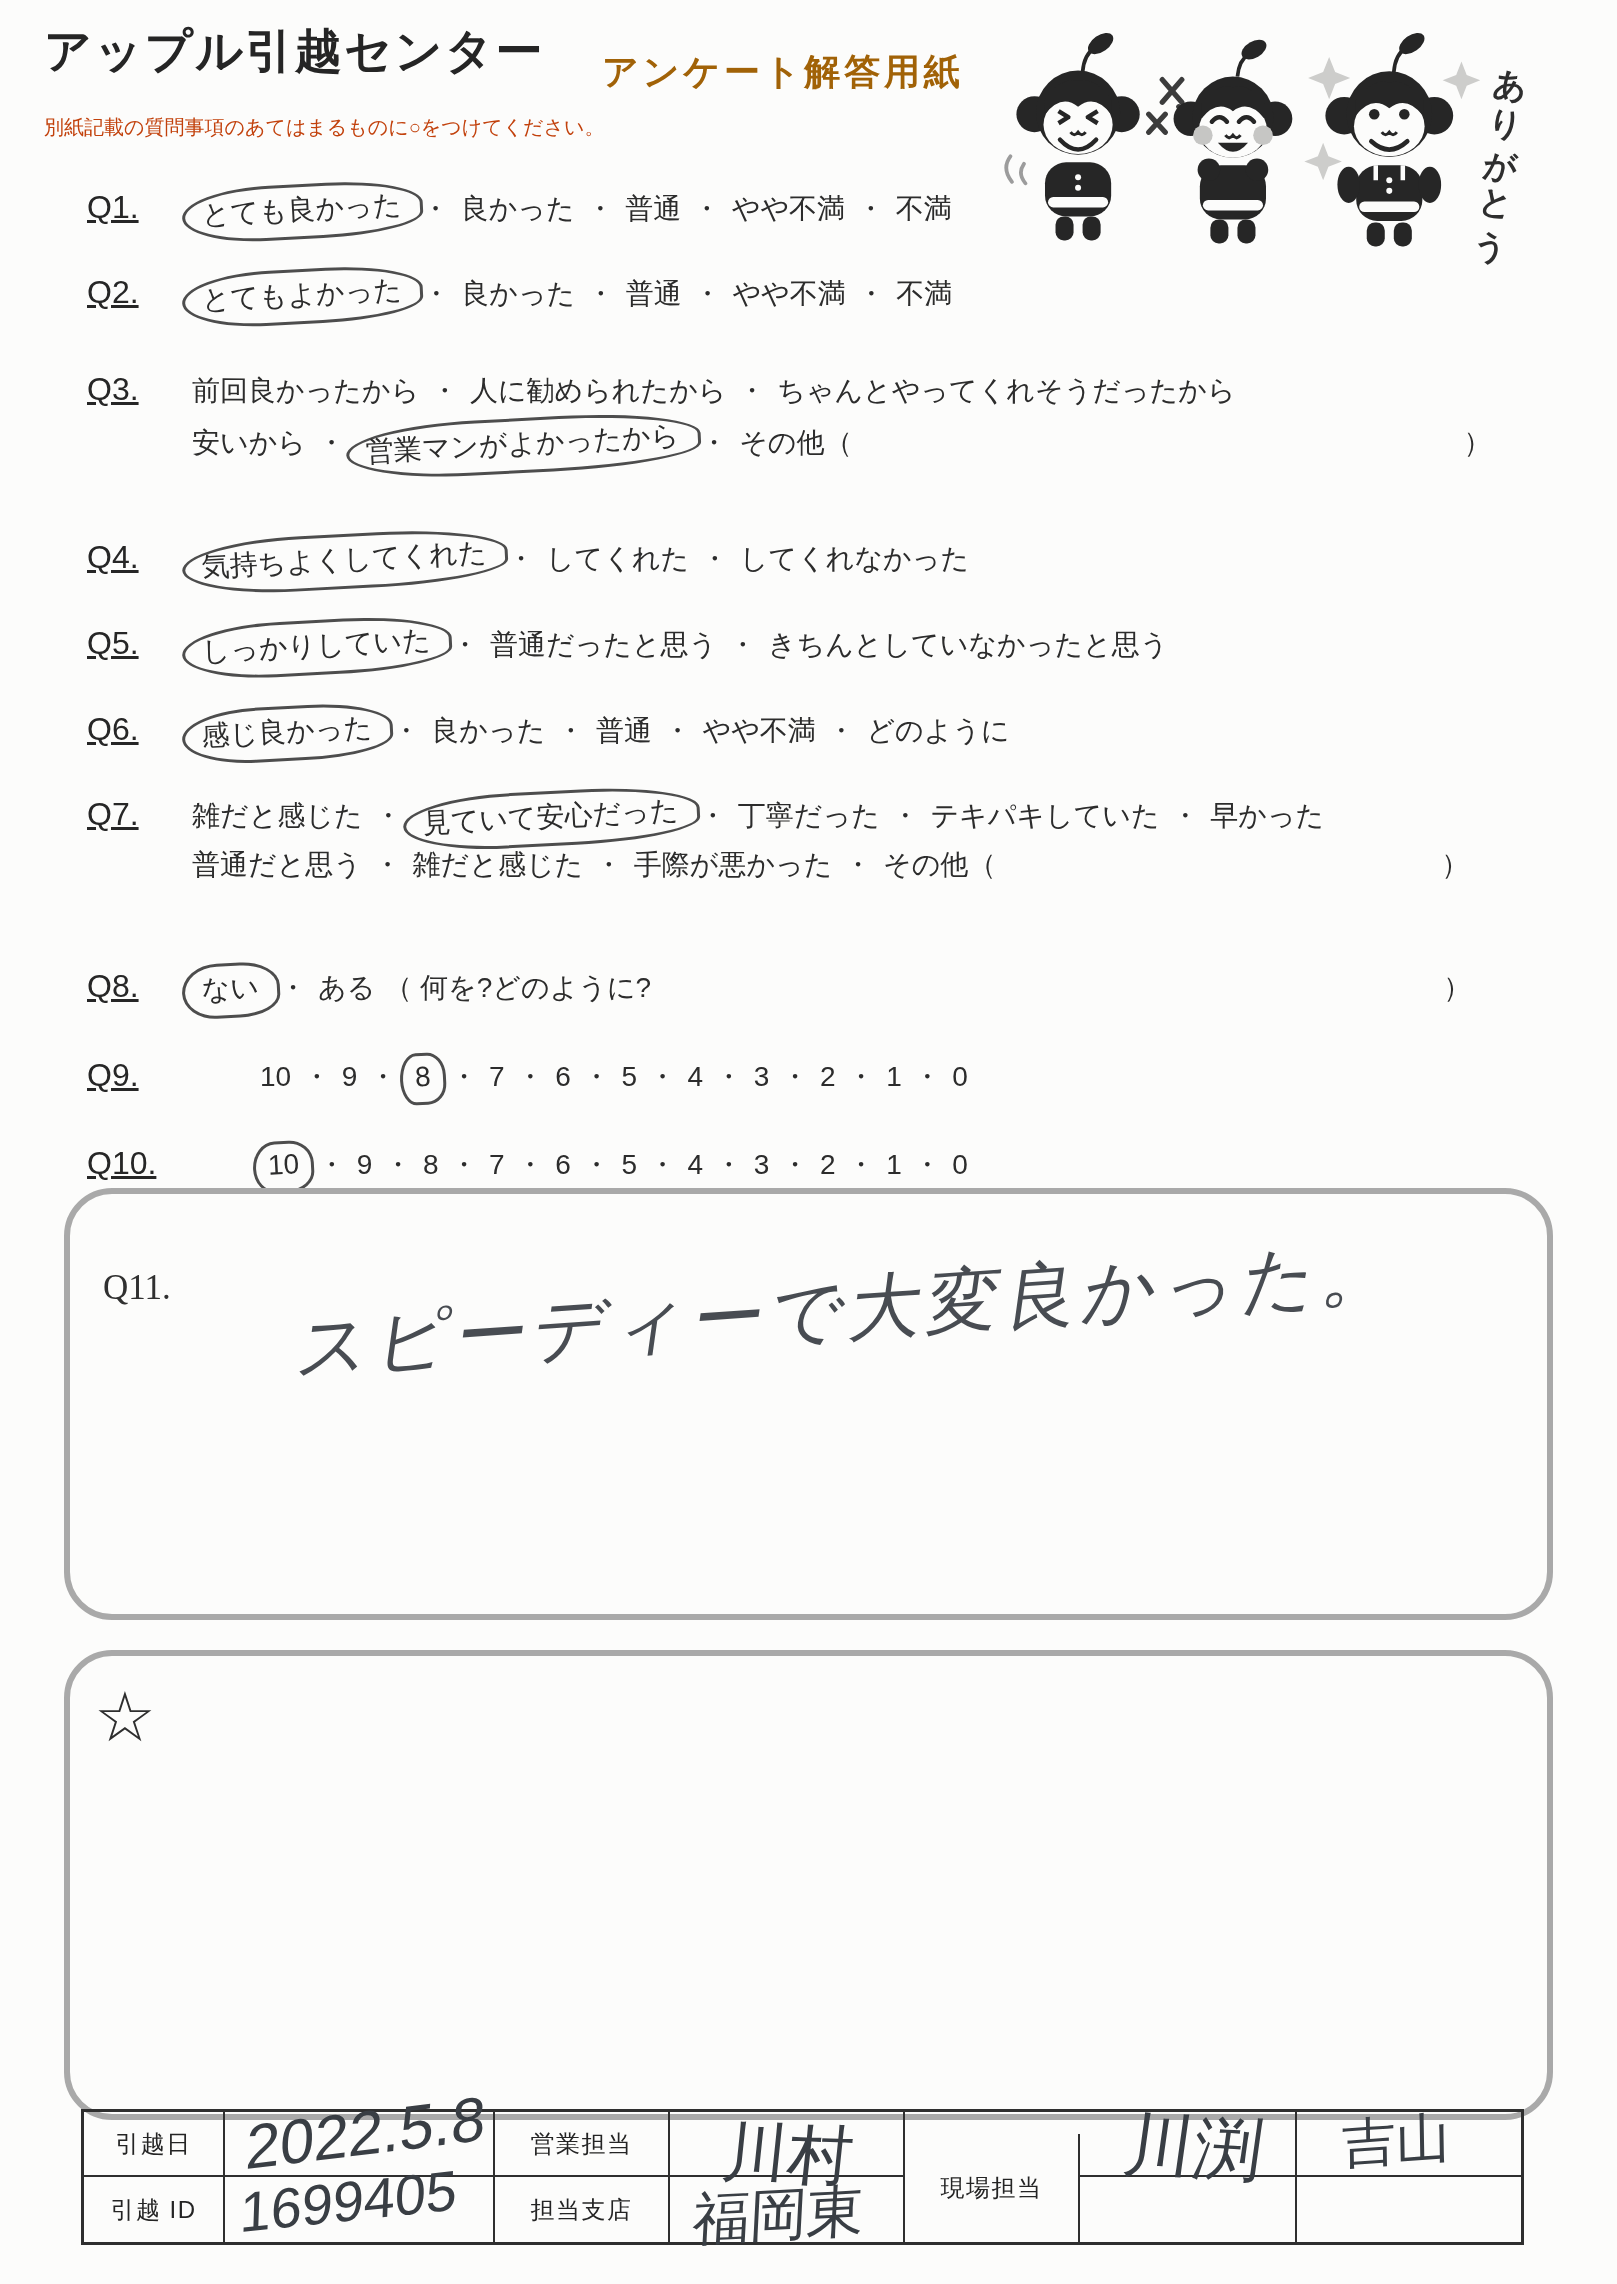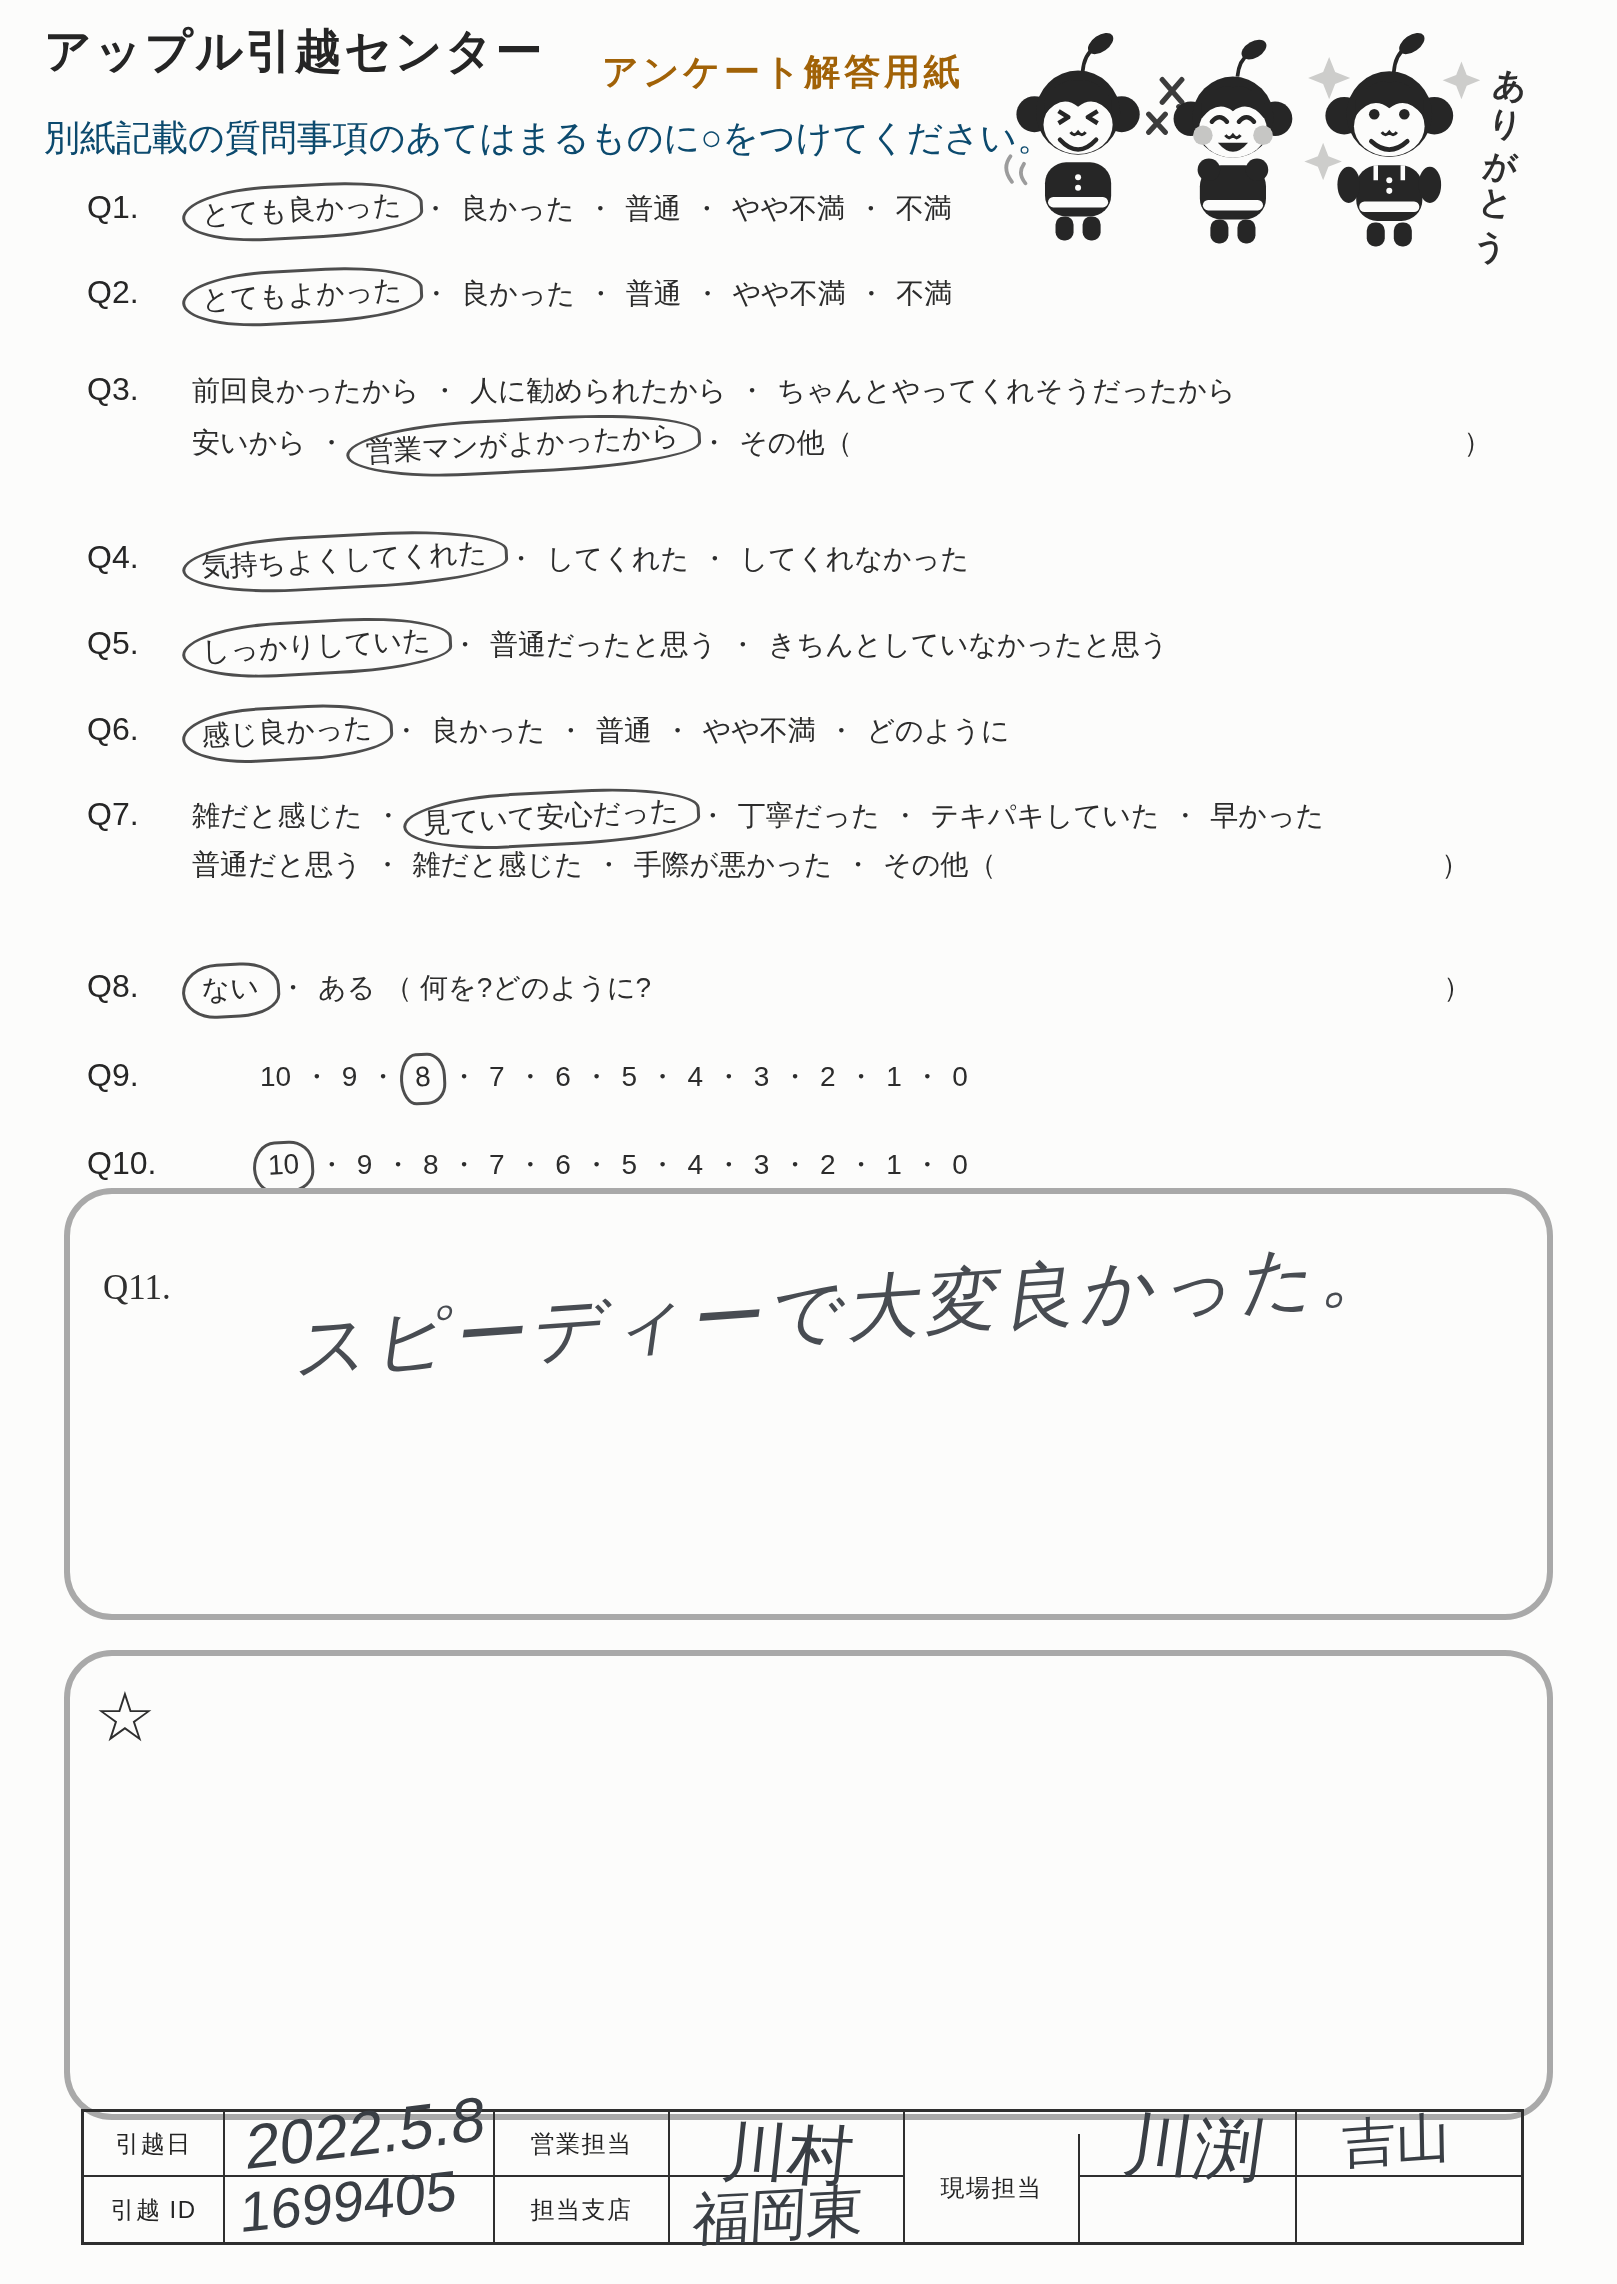--- a/index.html
+++ b/index.html
@@ -18,36 +18,36 @@
     font-size:47px;font-weight:800;letter-spacing:2.3px;
     color:#252525;white-space:nowrap;
   }
   .subtitle{
     position:absolute;left:602px;top:48px;
     font-size:36px;font-weight:700;letter-spacing:3.8px;
     color:#a16207;white-space:nowrap;
   }
   .instruction{
     position:absolute;left:44px;top:114px;
-    font-size:36px;color:#0c4a6e;white-space:nowrap;
+    font-size:20px;color:#c2410c;white-space:nowrap;
   }
   .mascots{position:absolute;left:1001px;top:30px;width:527px;height:218px;}
   .thanks{
     position:absolute;left:1479px;top:45px;height:211px;
     writing-mode:vertical-rl;text-orientation:upright;
     font-size:33px;font-weight:700;letter-spacing:3px;color:#2e2e2e;
     transform:rotate(7deg);
   }
   
   .qline{
     position:absolute;left:87px;
     font-size:28px;color:#2c2c2c;white-space:nowrap;line-height:1.25;
   }
   .qline.cont{left:192px;}
-  .qlabel{display:inline-block;width:105px;font-size:32px;color:#262626;vertical-align:baseline;}
+  .qlabel{display:inline-block;width:105px;font-size:32px;color:#262626;vertical-align:baseline;text-decoration:underline;}
   .qline.scale .qlabel{width:173px;}
   .sep{padding:0 11.3px;color:#2c2c2c;}
   .txt{margin-left:9px;}
   .gap{display:inline-block;height:7.5px;}
   .circled{
     display:inline-block;
     border:3px solid #4d4d4d;
     border-radius:48% 52% 55% 45% / 68% 58% 52% 64%;
     padding:4.5px 18px 9px 16.6px;
     margin:-7.5px -12px -12px -10.5px;

